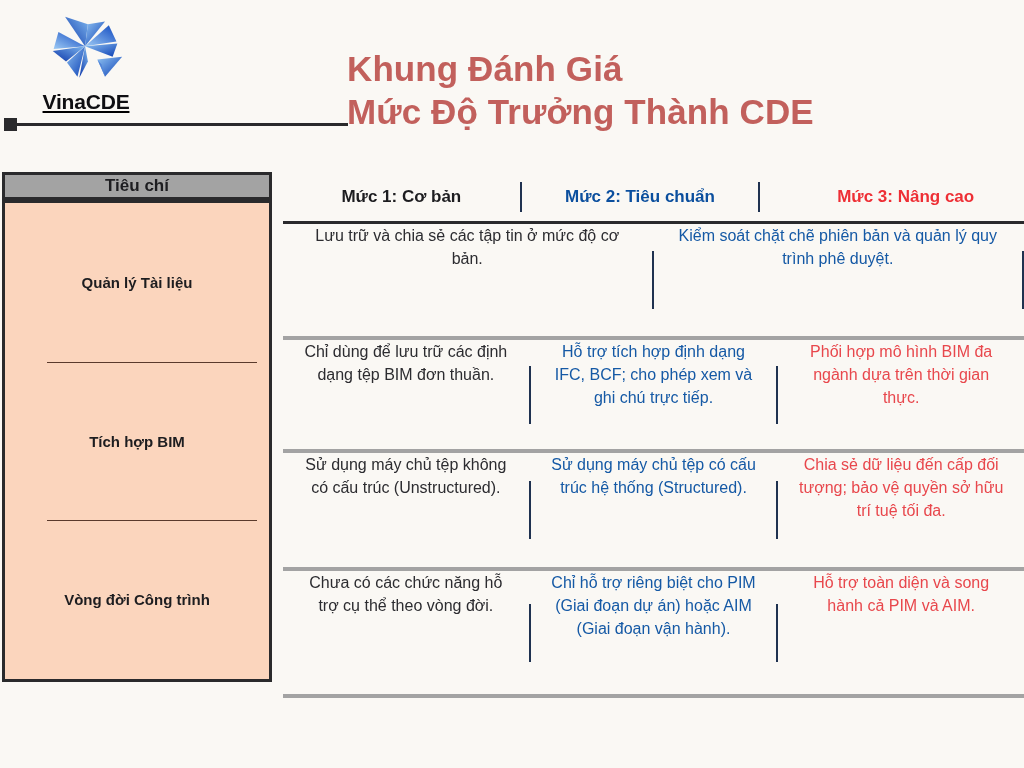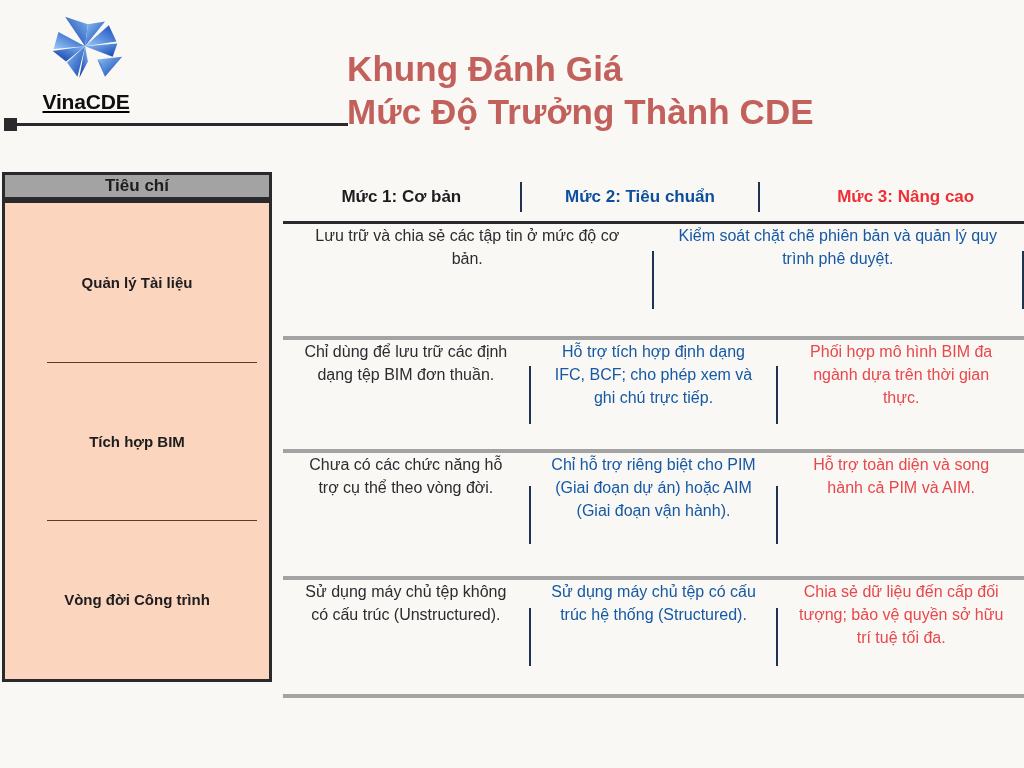--- a/index.html
+++ b/index.html
@@ -285,30 +285,30 @@
     </div>
 
     <div class="lv-row r2">
       <div class="lv-cell c1">Chỉ dùng để lưu trữ các định dạng tệp BIM đơn thuần.</div>
       <div class="vsep"></div>
       <div class="lv-cell c2">Hỗ trợ tích hợp định dạng IFC, BCF; cho phép xem và ghi chú trực tiếp.</div>
       <div class="vsep"></div>
       <div class="lv-cell c3">Phối hợp mô hình BIM đa ngành dựa trên thời gian thực.</div>
     </div>
 
+    <div class="lv-row r3">
+      <div class="lv-cell c1">Sử dụng máy chủ tệp không có cấu trúc (Unstructured).</div>
+      <div class="vsep"></div>
+      <div class="lv-cell c2">Sử dụng máy chủ tệp có cấu trúc hệ thống (Structured).</div>
+      <div class="vsep"></div>
+      <div class="lv-cell c3">Chia sẻ dữ liệu đến cấp đối tượng; bảo vệ quyền sở hữu trí tuệ tối đa.</div>
+    </div>
+
     <div class="lv-row r4">
       <div class="lv-cell c1">Chưa có các chức năng hỗ trợ cụ thể theo vòng đời.</div>
       <div class="vsep"></div>
       <div class="lv-cell c2">Chỉ hỗ trợ riêng biệt cho PIM (Giai đoạn dự án) hoặc AIM (Giai đoạn vận hành).</div>
       <div class="vsep"></div>
       <div class="lv-cell c3">Hỗ trợ toàn diện và song hành cả PIM và AIM.</div>
     </div>
 
-    <div class="lv-row r3">
-      <div class="lv-cell c1">Sử dụng máy chủ tệp không có cấu trúc (Unstructured).</div>
-      <div class="vsep"></div>
-      <div class="lv-cell c2">Sử dụng máy chủ tệp có cấu trúc hệ thống (Structured).</div>
-      <div class="vsep"></div>
-      <div class="lv-cell c3">Chia sẻ dữ liệu đến cấp đối tượng; bảo vệ quyền sở hữu trí tuệ tối đa.</div>
-    </div>
-
   </div>
 </div>
 
 </body></html>

